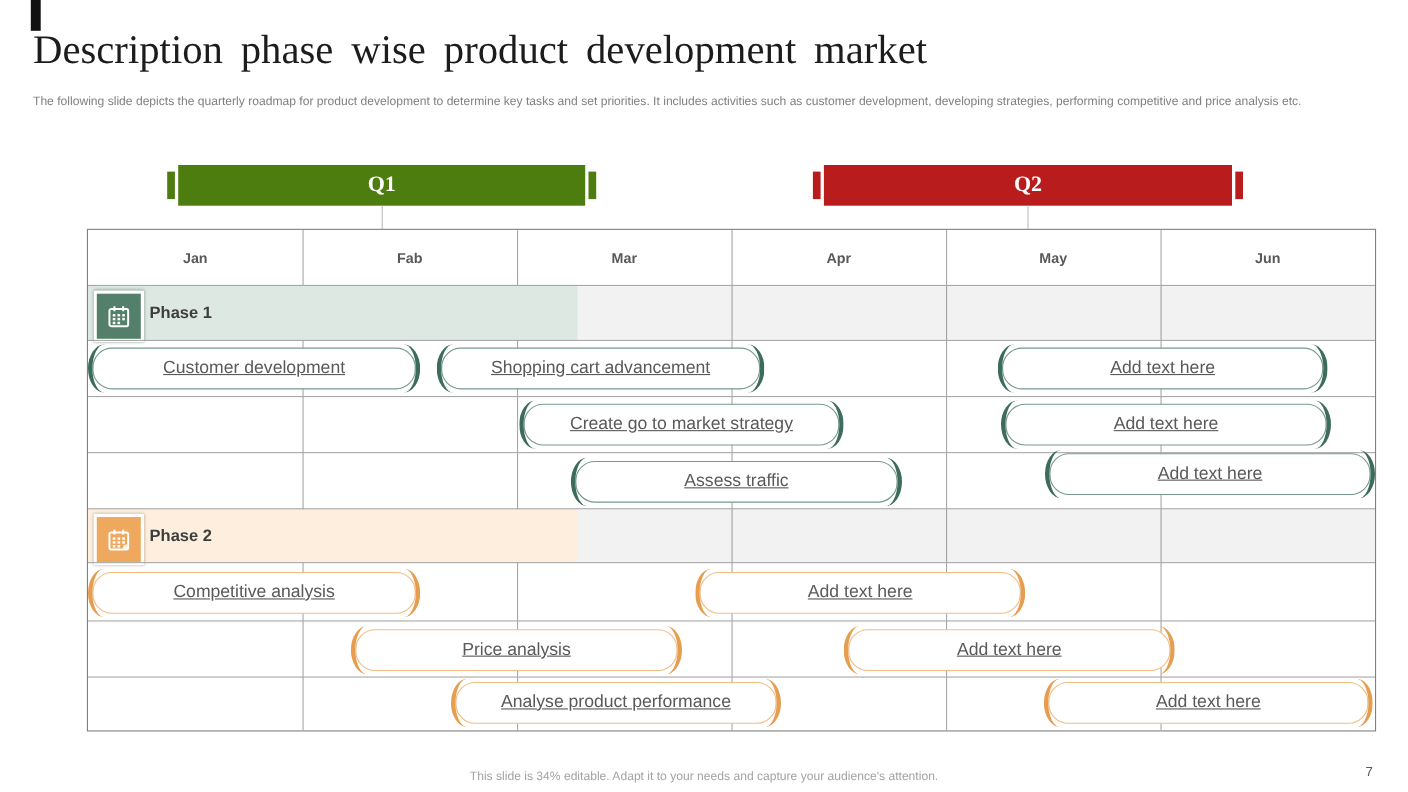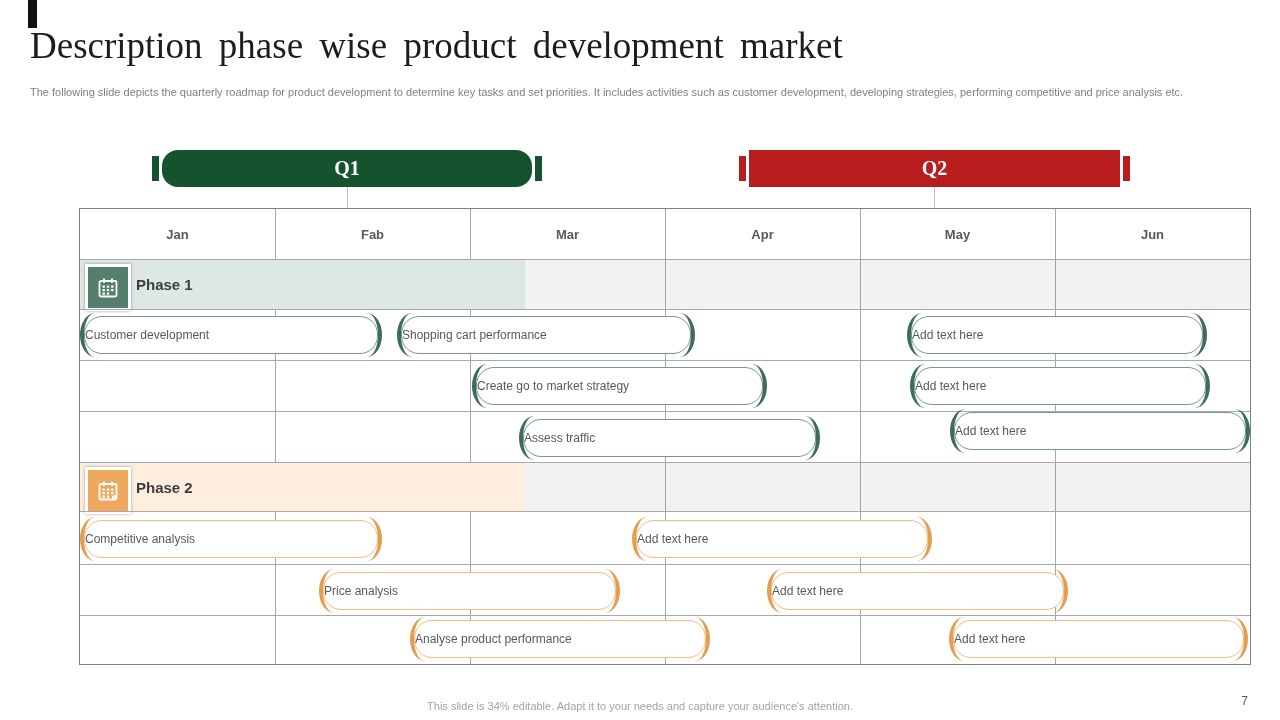--- a/index.html
+++ b/index.html
@@ -9,21 +9,21 @@
   .title{position:absolute;left:30px;top:24px;margin:0;font-family:"Liberation Serif",serif;
          font-weight:400;font-size:37px;color:#1c1c1c;word-spacing:7px;letter-spacing:0;}
   .subtitle{position:absolute;left:30px;top:85px;width:1200px;margin:0;font-size:11px;
             line-height:15px;color:#808080;}
   
   .qbar{position:absolute;top:150px;height:37px;display:flex;align-items:center;justify-content:center;
         font-family:"Liberation Serif",serif;font-weight:700;font-size:20px;color:#fff;}
   .qbar::before,.qbar::after{content:"";position:absolute;top:6px;bottom:6px;width:7px;background:inherit;}
   .qbar::before{left:-10px;}
   .qbar::after{right:-10px;}
-  .q1{left:162px;width:370px;background:#14532d;border-radius:16px;}
+  .q1{left:162px;width:370px;background:#4d7c0f;}
   .q2{left:749px;width:371px;background:#b91c1c;}
   .connector{position:absolute;top:187px;height:21px;width:1px;background:#bdbdbd;}
   .c1{left:347px;} .c2{left:934px;}
   
   .rtable{position:absolute;left:55px;top:208px;width:1170px;height:455px;border:1px solid #808080;margin-left:24px;}
   .vline{position:absolute;top:0;bottom:0;width:1px;background:#a8a8a8;z-index:0;}
   .hline{position:absolute;left:0;right:0;height:1px;background:#a8a8a8;z-index:2;}
   .month{position:absolute;top:0;height:50px;width:195px;display:flex;align-items:center;
          justify-content:center;font-size:13px;font-weight:700;color:#595959;}
   .band{position:absolute;left:0;right:0;z-index:1;background:rgba(80,80,80,0.075);}
@@ -31,21 +31,21 @@
   .band1 .band-inner{background:#dce8e1;}
   .band2 .band-inner{background:#fdeedd;}
   .phase-icon{position:absolute;left:5px;top:4px;width:40px;height:41px;border:3px solid #fff;
               box-shadow:0 0 3px rgba(0,0,0,.35);display:flex;align-items:center;justify-content:center;z-index:2;}
   .band1 .phase-icon{background:#54806b;}
   .band2 .phase-icon{background:#efa95e;}
   .phase-label{position:absolute;left:56px;top:0;bottom:0;display:flex;align-items:center;
                font-size:15px;font-weight:700;color:#3d3d3d;z-index:2;}
   
   .pill{position:absolute;height:36px;background:#fff;border-radius:18px;display:flex;align-items:center;
-        font-size:12px;color:#595959;z-index:3;}
+        justify-content:center;font-size:16px;color:#595959;z-index:3;text-decoration:underline;}
   .pill::before,.pill::after{content:"";position:absolute;top:-4px;bottom:-4px;width:26px;border-radius:50%;}
   .pill.g{border:1px solid #76998a;}
   .pill.g::before{left:-5px;border-left:4px solid #3d6b5e;}
   .pill.g::after{right:-5px;border-right:4px solid #3d6b5e;}
   .pill.o{border:1px solid #f2bc83;}
   .pill.o::before{left:-5px;border-left:4px solid #e69d4f;}
   .pill.o::after{right:-5px;border-right:4px solid #e69d4f;}
   .footer{position:absolute;left:0;right:0;top:700px;text-align:center;font-size:11px;color:#a3a3a3;}
   .page-num{position:absolute;right:32px;top:694px;font-size:12px;color:#595959;}
 </style>
@@ -111,21 +111,21 @@
           </g>
         </svg>
       </div>
       <div class="phase-label">Phase 1</div>
     </div>
 
     <div class="pill g" style="left:4px;top:107px;width:292px">
       <span>Customer development</span>
     </div>
     <div class="pill g" style="left:321px;top:107px;width:288px">
-      <span>Shopping cart performance</span>
+      <span>Shopping cart advancement</span>
     </div>
     <div class="pill g" style="left:831px;top:107px;width:290px">
       <span>Add text here</span>
     </div>
     <div class="pill g" style="left:396px;top:158px;width:285px">
       <span>Create go to market strategy</span>
     </div>
     <div class="pill g" style="left:834px;top:158px;width:290px">
       <span>Add text here</span>
     </div>

